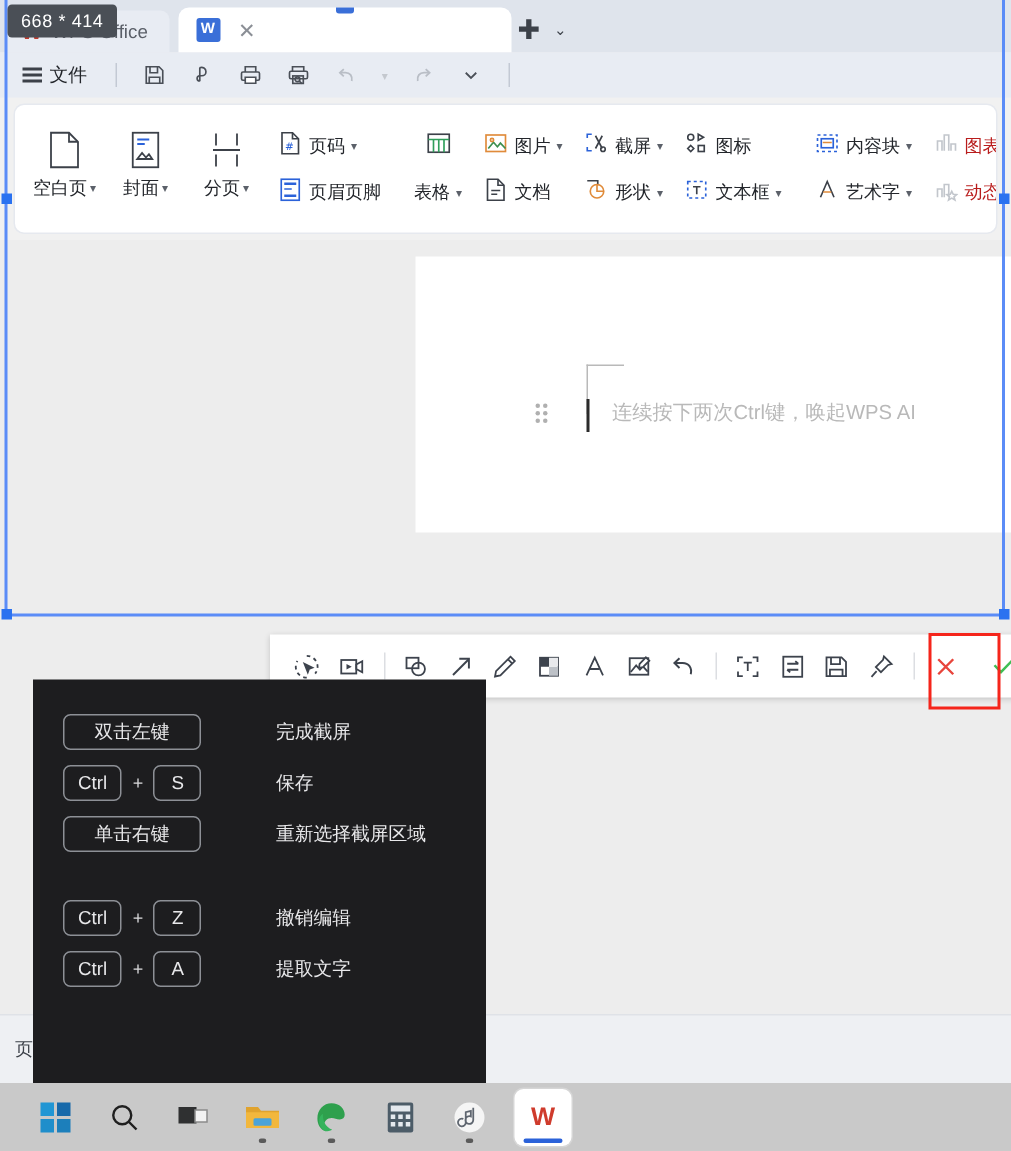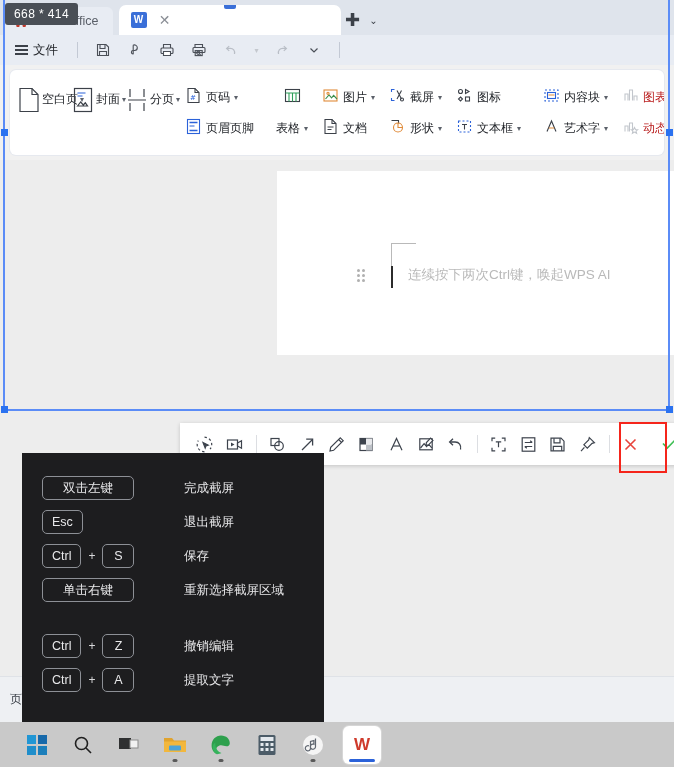--- a/index.html
+++ b/index.html
@@ -34,21 +34,21 @@
   .qa-btn{width:26px;height:22px;display:flex;align-items:center;justify-content:center;}
   .qa-btn svg{display:block;}
   .ribbon-tabs{position:absolute;left:322px;top:0;height:30px;display:flex;align-items:center;gap:0;}
   .rtab{font-size:12.8px;color:#23262b;padding:0 14px;height:30px;display:flex;align-items:center;position:relative;}
   .rtab.active{color:#2b62d9;}
   .rtab.active::after{content:"";position:absolute;left:50%;transform:translateX(-50%);bottom:2px;width:26px;height:2px;background:#2b62d9;border-radius:1px;}
 
   
   .ribbon{height:85px;background:#fff;margin:5px 10px 0 10px;border-radius:6px;display:flex;align-items:center;padding:0 6px;position:relative;overflow:hidden;box-shadow:0 0 0 1px #e6e9ef;}
   .rgroup{display:flex;align-items:flex-start;height:72px;}
-  .rbig{display:flex;flex-direction:row;align-items:center;justify-content:flex-start;width:54px;padding-top:6px;}
+  .rbig{display:flex;flex-direction:column;align-items:center;justify-content:flex-start;width:54px;padding-top:6px;}
   .rbig .gicon{height:34px;display:flex;align-items:center;justify-content:center;}
   .rbig .glabel{font-size:12px;color:#23262b;display:flex;align-items:center;gap:2px;white-space:nowrap;}
   .rcol{display:flex;flex-direction:column;justify-content:center;height:72px;gap:5px;padding:0 2px;}
   .rsmall{display:flex;align-items:center;gap:4px;height:26px;padding:0 5px;font-size:12px;color:#23262b;white-space:nowrap;}
   .rsmall.dis{color:#b91c1c;}
   .caret{font-size:8px;color:#5c616a;}
   .caret.dis{color:#c4c8ce;}
   .rsep{width:1px;height:56px;background:#edeff3;margin:0 4px;}
 
   
@@ -532,26 +532,20 @@
 
 <div class="shortcut-panel">
 
   <div class="sp-row">
     <span class="sp-keys">
       <span class="key wide">双击左键</span>
     </span>
     <span class="sp-desc">完成截屏</span>
   </div>
 
-  <div class="sp-row">
-    <span class="sp-keys">
-      <span class="key">Esc</span>
-    </span>
-    <span class="sp-desc">退出截屏</span>
-  </div>
 
   <div class="sp-row">
     <span class="sp-keys">
       <span class="key">Ctrl</span>
       <span class="plus">+</span>
       <span class="key">S</span>
     </span>
     <span class="sp-desc">保存</span>
   </div>
 

